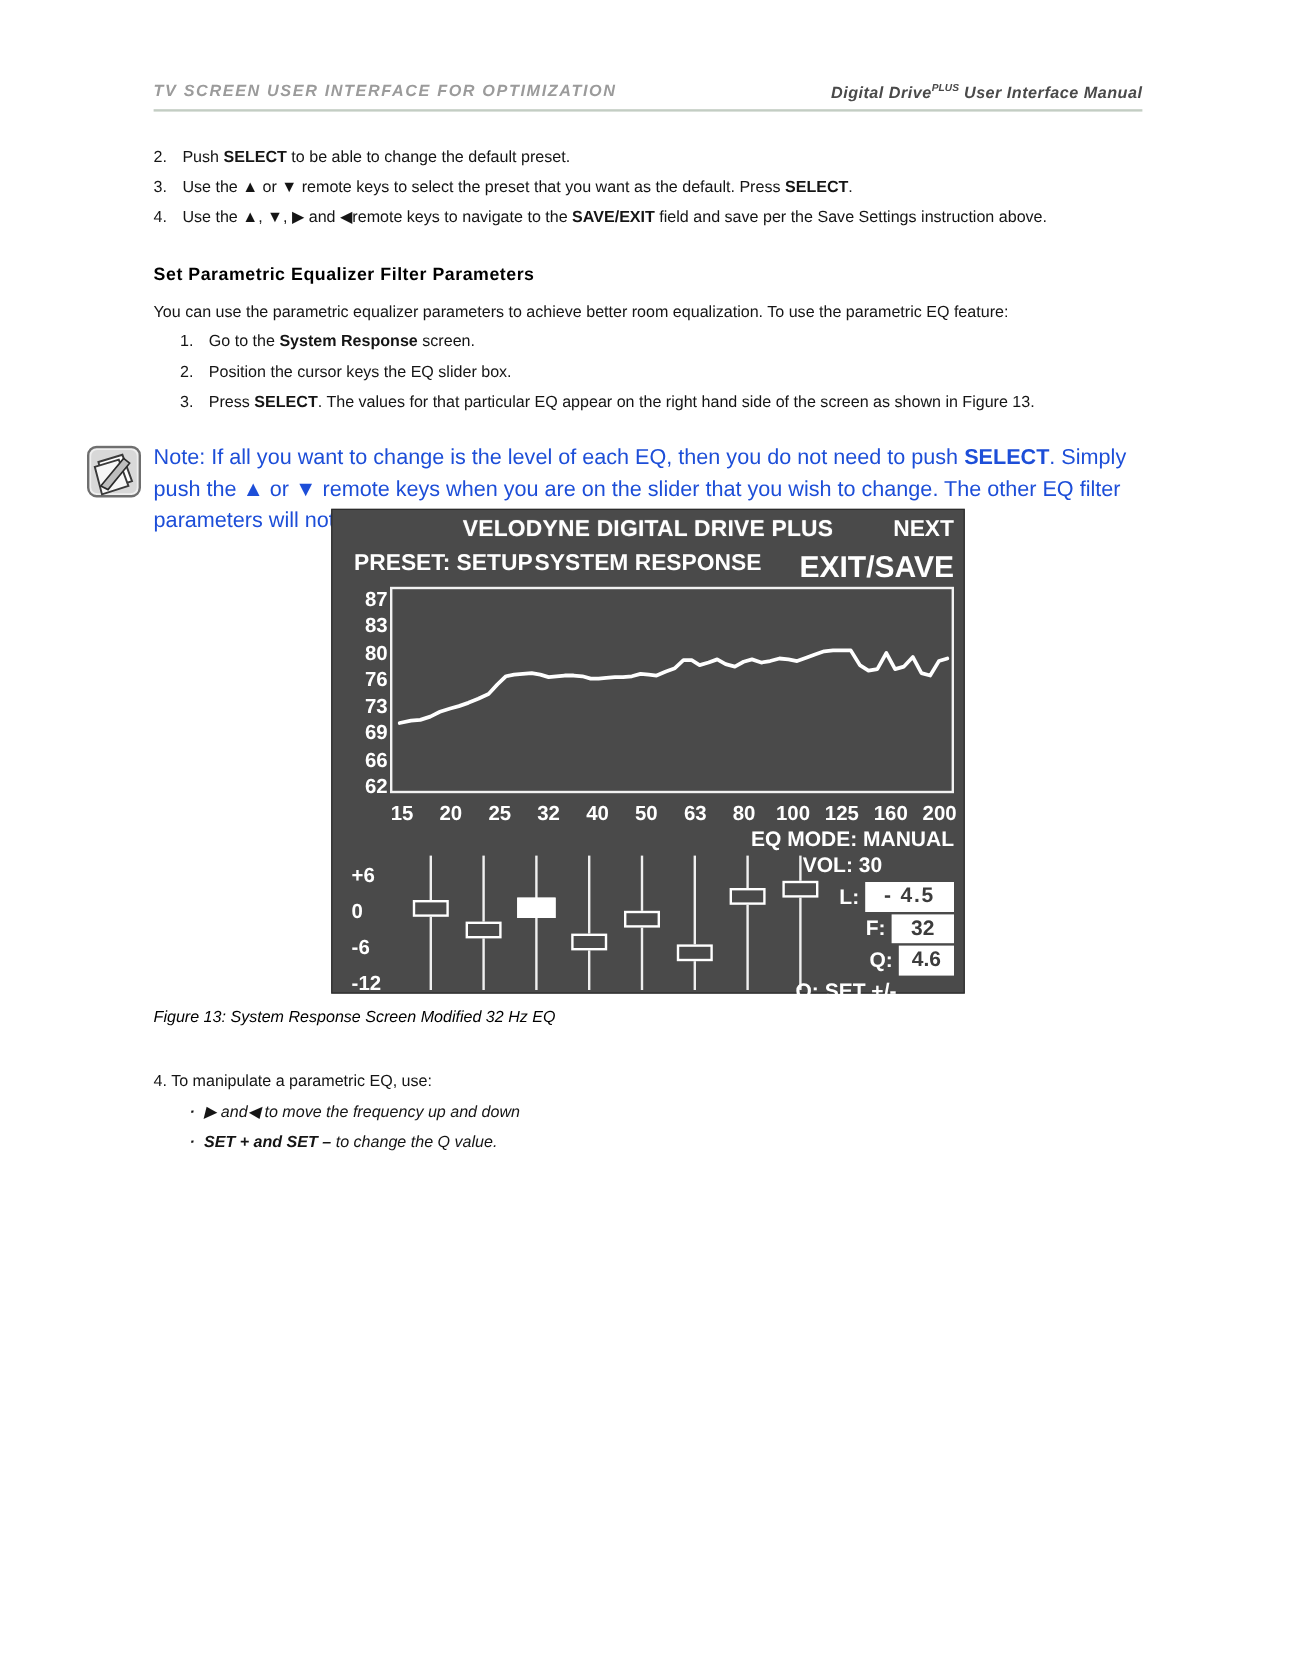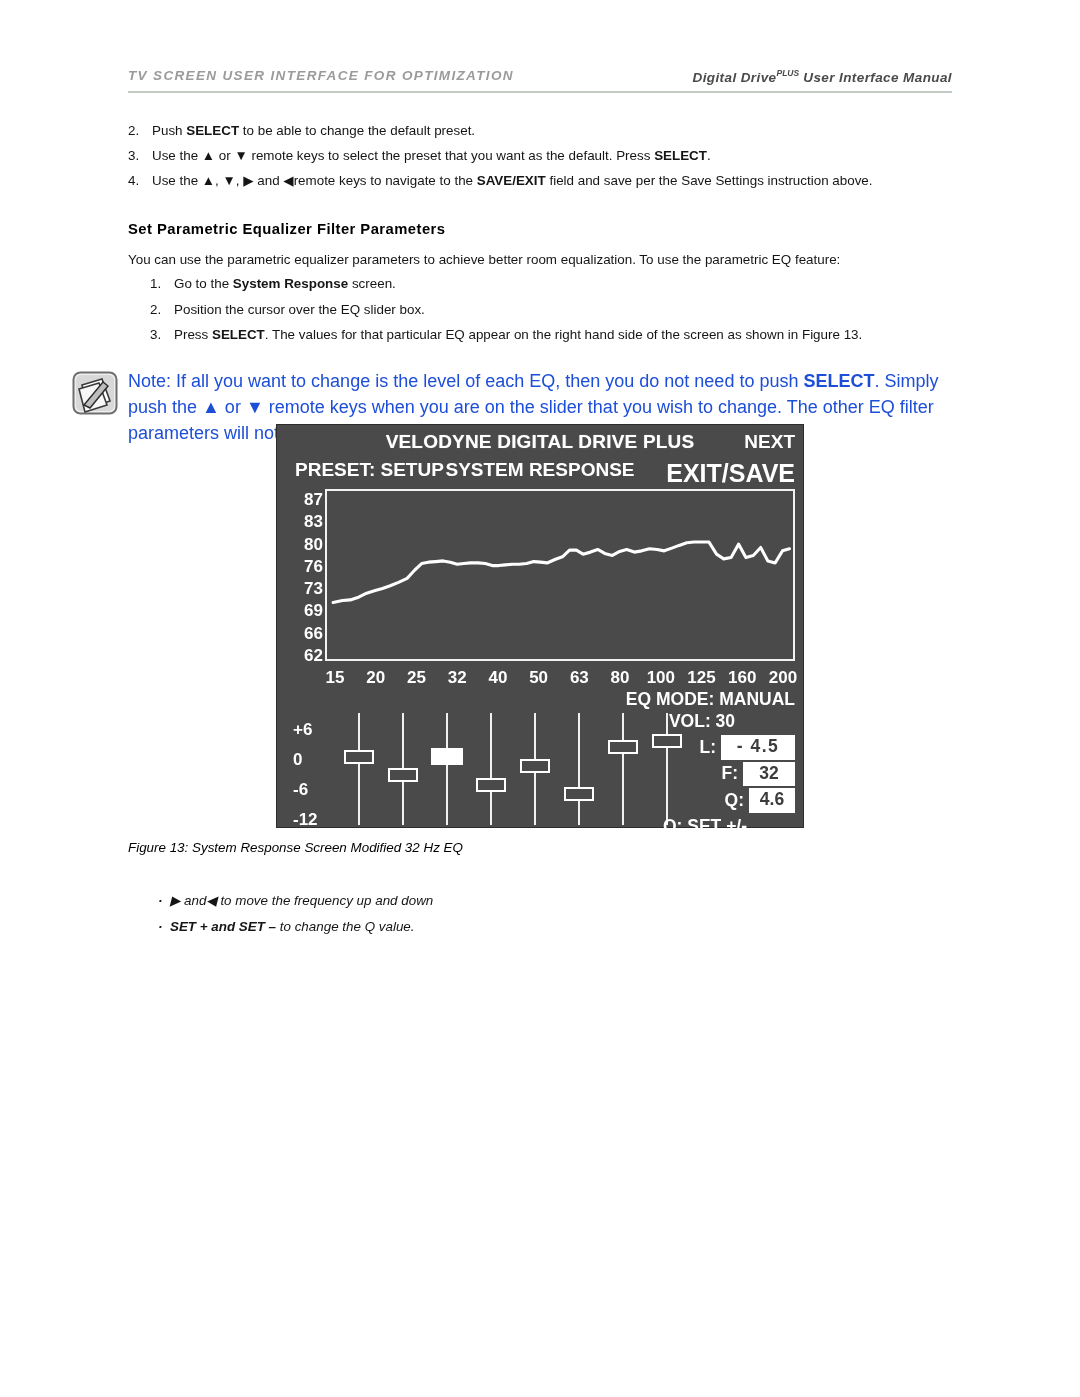--- a/index.html
+++ b/index.html
@@ -441,21 +441,21 @@
 
   <div class="section-heading">Set Parametric Equalizer Filter Parameters</div>
   <div class="intro-para">You can use the parametric equalizer parameters to achieve better room equalization. To use the parametric EQ feature:</div>
 
   <div class="steps-list">
     <ul class="numbered">
       <li>
         <span class="num">1.</span><span>Go to the </span><b>System Response</b><span> screen.</span>
       </li>
       <li>
-        <span class="num">2.</span><span>Position the cursor over the EQ slider box.</span><b></b><span></span>
+        <span class="num">2.</span><span>Position the cursor keys the EQ slider box.</span><b></b><span></span>
       </li>
       <li>
         <span class="num">3.</span><span>Press </span><b>SELECT</b><span>. The values for that particular EQ appear on the right hand side of the screen as shown in Figure 13.</span>
       </li>
     </ul>
   </div>
 
   <div class="note-block">
     <svg class="note-icon" viewBox="0 0 50 47" xmlns="http://www.w3.org/2000/svg">
       <rect x="1.5" y="1.5" width="43" height="41" rx="7" ry="7" fill="#efefef" stroke="#6f6f6f" stroke-width="2"></rect>
@@ -565,20 +565,21 @@
         <span class="lbl">Q:</span>
         <span class="val-box sm">4.6</span>
       </div>
       <div class="qset">Q: SET +/-</div>
     </div>
   </div>
 
   <div class="caption">Figure 13: System Response Screen Modified 32 Hz EQ</div>
 
   <div class="tail-list">
+    <div><span>4.</span> <span>To manipulate a parametric EQ, use:</span></div>
     <ul class="bullets">
       <li><span>▶ and◀ to move the frequency up and down</span><b></b><span></span></li>
       <li><span></span><b>SET + and SET –</b><span> to change the Q value.</span></li>
     </ul>
   </div>
 
   <div class="footer-rule"></div>
 
 </div>
 

